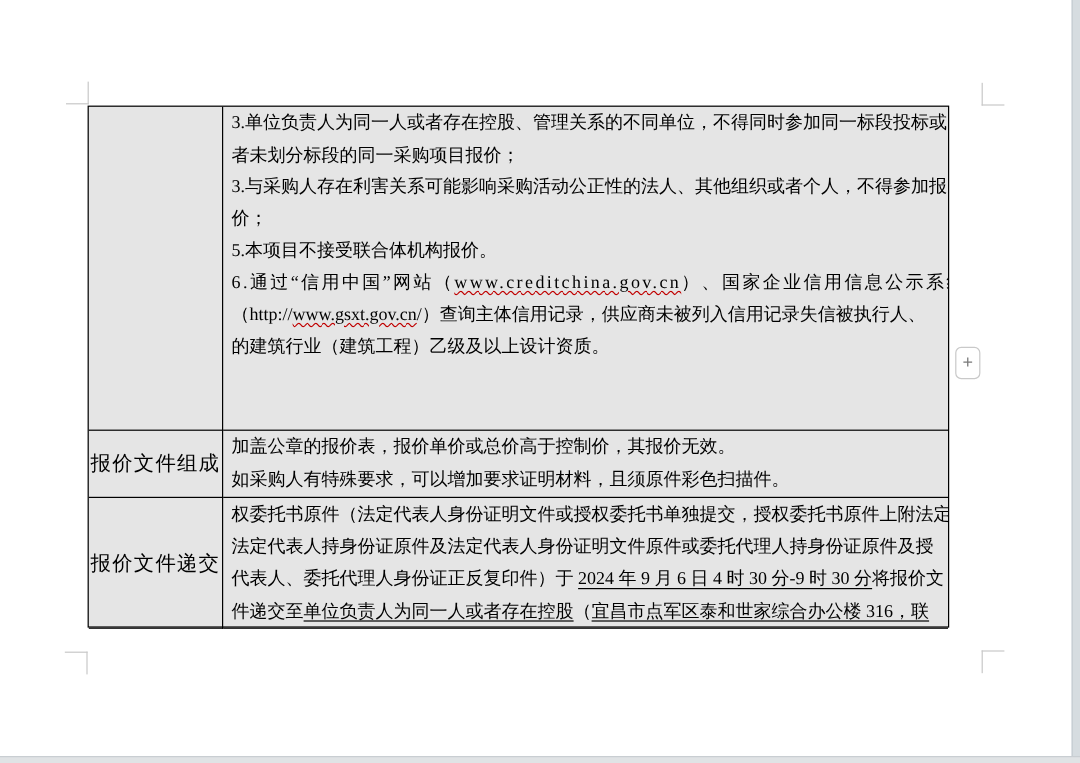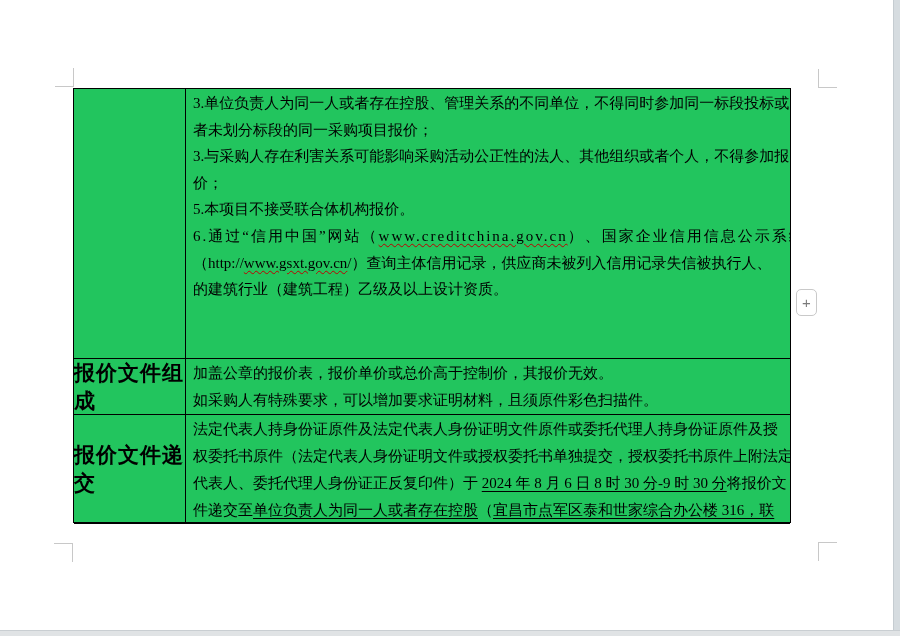--- a/index.html
+++ b/index.html
@@ -19,27 +19,27 @@
   .crop-br { left:818px; top:542px; border-left:1px solid #c8c8c8; border-top:1px solid #c8c8c8; }
 
   
   .doc-table {
     position:absolute; left:73px; top:88px;
     width:718px; height:435px;
     display:grid;
     grid-template-columns:112px 1fr;
     grid-template-rows:270px 56px 109px;
     border:1px solid #000;
-    background:#22c55e;
+    background:#e5e5e5;
   }
   .cell { overflow:hidden; }
   .label-cell {
     border-right:1px solid #000; border-bottom:1px solid #000;
     display:flex; align-items:center; justify-content:center;
-    font-weight:bold; font-size:21px; letter-spacing:1px;
+    font-weight:normal; font-size:17px; letter-spacing:1px;
   }
   .content-cell {
     border-bottom:1px solid #000;
     padding:1px 6px 0 7px;
   }
   .text-line { height:27px; line-height:27px; white-space:nowrap; font-size:15px; }
   .row-0 .text-line { height:26.6px; line-height:26.6px; }
   .seg-plain {}
   .seg-u { text-decoration:underline; text-underline-offset:3px; text-decoration-thickness:1px; }
   .seg-wavy {
@@ -97,23 +97,23 @@
       <div class="text-line"><span class="seg-plain">（http://</span><span class="seg-wavy">www.gsxt.gov.cn</span><span class="seg-plain">/）查询主体信用记录，供应商未被列入信用记录失信被执行人、</span></div>
       <div class="text-line"><span class="seg-plain">的建筑行业（建筑工程）乙级及以上设计资质。</span></div>
     </div>
     <div class="cell label-cell row-1 doc-row">报价文件组成</div>
     <div class="cell content-cell row-1">
       <div class="text-line"><span class="seg-plain">加盖公章的报价表，报价单价或总价高于控制价，其报价无效。</span></div>
       <div class="text-line"><span class="seg-plain">如采购人有特殊要求，可以增加要求证明材料，且须原件彩色扫描件。</span></div>
     </div>
     <div class="cell label-cell row-last row-2 doc-row">报价文件递交</div>
     <div class="cell content-cell row-last row-2">
+      <div class="text-line"><span class="seg-plain">权委托书原件（法定代表人身份证明文件或授权委托书单独提交，授权委托书原件上附法定</span></div>
       <div class="text-line"><span class="seg-plain">法定代表人持身份证原件及法定代表人身份证明文件原件或委托代理人持身份证原件及授</span></div>
-      <div class="text-line"><span class="seg-plain">权委托书原件（法定代表人身份证明文件或授权委托书单独提交，授权委托书原件上附法定</span></div>
-      <div class="text-line"><span class="seg-plain">代表人、委托代理人身份证正反复印件）于 </span><span class="seg-u">2024 年 8 月 6 日 8 时 30 分-9 时 30 分</span><span class="seg-plain">将报价文</span></div>
+      <div class="text-line"><span class="seg-plain">代表人、委托代理人身份证正反复印件）于 </span><span class="seg-u">2024 年 9 月 6 日 4 时 30 分-9 时 30 分</span><span class="seg-plain">将报价文</span></div>
       <div class="text-line"><span class="seg-plain">件递交至</span><span class="seg-u">单位负责人为同一人或者存在控股</span><span class="seg-plain">（</span><span class="seg-u">宜昌市点军区泰和世家综合办公楼 316，联</span></div>
     </div>
   </div>
 
 <button class="add-btn">+</button>
 
 <div class="scroll-right"></div>
 <div class="scroll-bottom"></div>
 
 </body></html>

